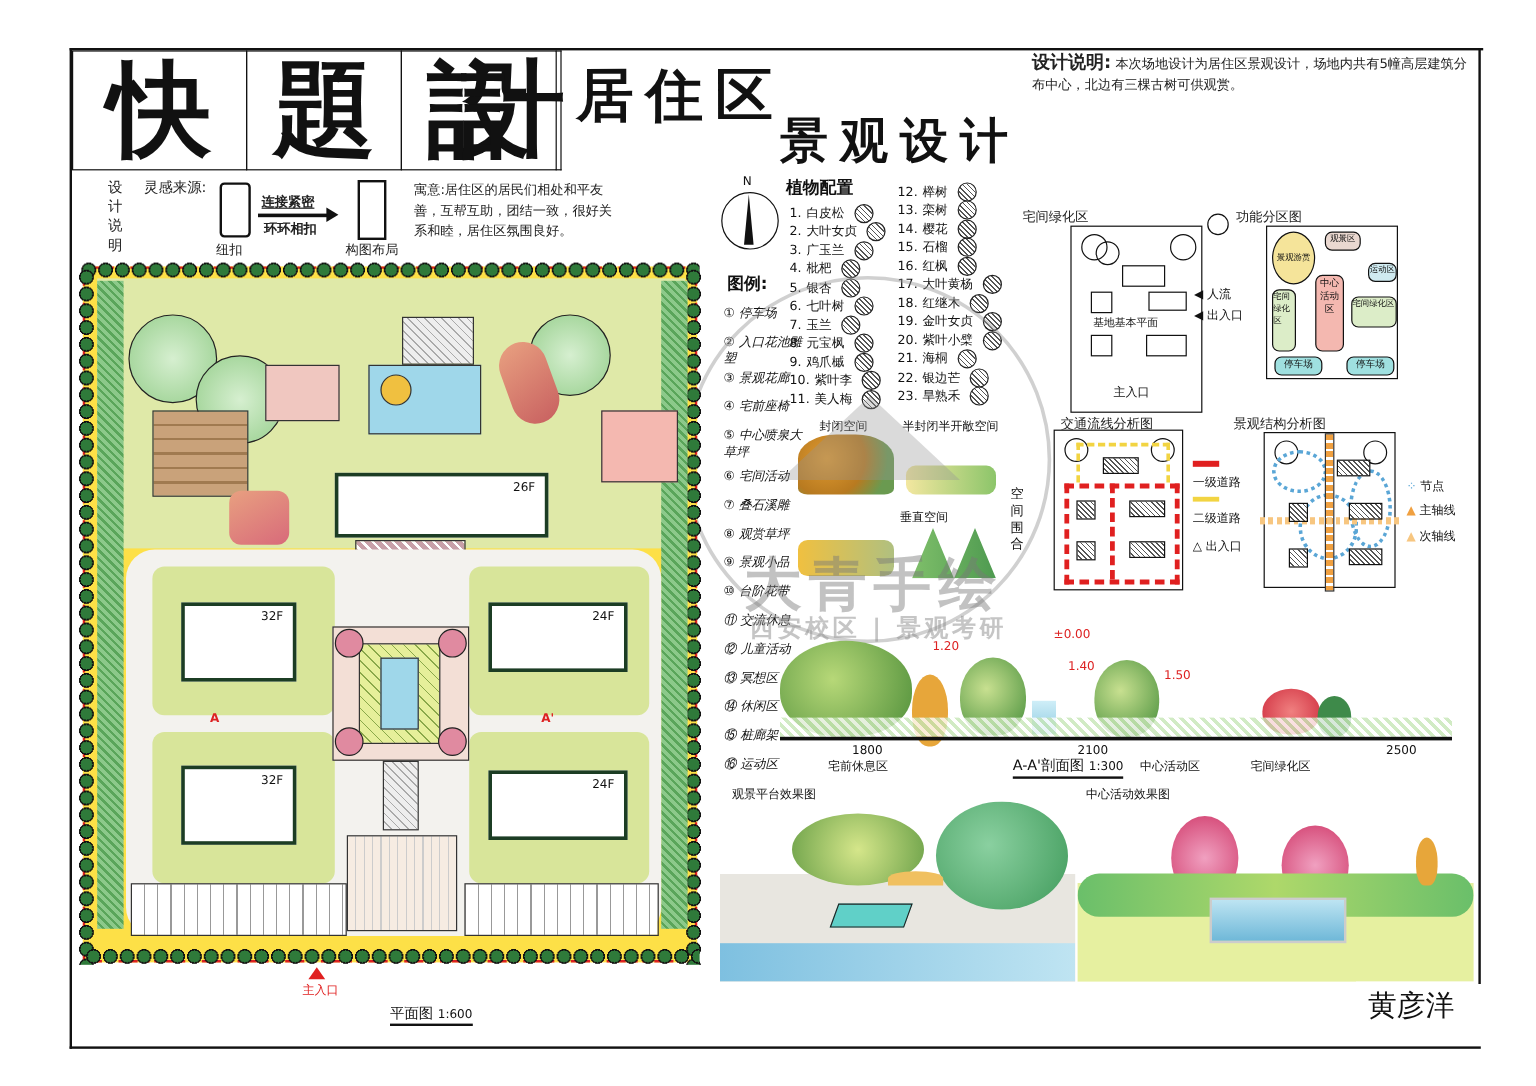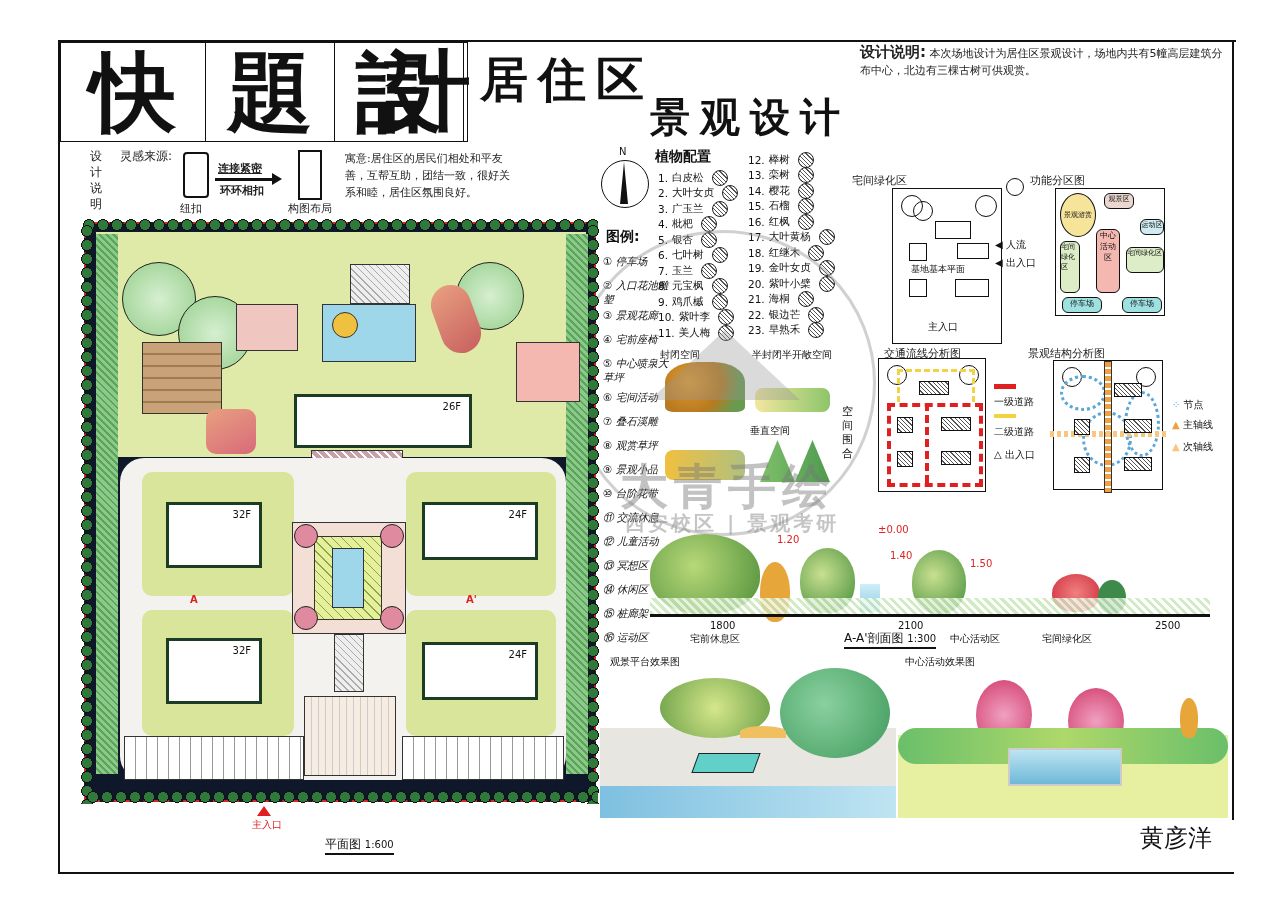--- a/index.html
+++ b/index.html
@@ -5,21 +5,21 @@
   html,body{margin:0;padding:0;background:#fff;}
   body{width:1280px;height:905px;position:relative;overflow:hidden;font-family:"DejaVu Sans",sans-serif;color:#111;}
   .abs{position:absolute;}
   .sheet{left:58px;top:40px;width:1176px;height:832px;border-top:2px solid #111;border-left:2px solid #111;}
   .bottom-rule{left:58px;top:872px;width:1176px;height:2px;background:#111;}
   .right-rule{left:1232px;top:40px;width:2px;height:780px;background:#111;}
   .title-box{top:42px;height:100px;border:1.5px solid #111;box-sizing:border-box;display:flex;align-items:center;justify-content:center;font-size:86px;font-weight:bold;font-family:"DejaVu Serif",serif;line-height:1;}
   .subtitle{font-family:"DejaVu Serif",serif;font-weight:bold;font-size:48px;letter-spacing:10px;}
   .hand{font-family:"DejaVu Sans",sans-serif;font-size:11px;line-height:17px;color:#222;}
   .small{font-size:10px;}
-  .plan{left:84px;top:222px;width:512px;height:580px;background:#0f172a;border:2px dashed #d22;box-sizing:border-box;}
+  .plan{left:69px;top:222px;width:512px;height:580px;background:#fde047;border:2px dashed #d22;box-sizing:border-box;}
   .bldg{position:absolute;background:#fff;border:3px solid #1c3d24;box-sizing:border-box;font-size:10px;text-align:right;padding:4px 8px;}
   .road{position:absolute;background:#f3f2ee;}
   .lawn{position:absolute;background:#d8e59a;border-radius:10px;}
   .bigtree{position:absolute;border-radius:50%;background:radial-gradient(circle,#d6efd0 0%,#a9d8a0 70%,#5a9a55 100%);border:1.5px solid #222;}
   .shrub{position:absolute;border-radius:50%;border:1px solid #222;}
   .pool{position:absolute;background:#9fd7ea;border:1px solid #333;}
   .legend-list div{height:24px;line-height:14px;font-size:10.5px;}
   .plant-row{display:flex;gap:4px;height:15.5px;align-items:center;font-size:10.5px;}
   .plant-sym{width:14px;height:14px;border:1px solid #222;border-radius:50%;display:inline-block;margin-left:4px;background:repeating-linear-gradient(45deg,#fff 0 2px,#555 2px 3px);}
   .mini-map{position:absolute;border:1.5px solid #111;background:#fff;box-sizing:border-box;}
@@ -205,21 +205,21 @@
   <div>⑨ 景观小品</div>
   <div>⑩ 台阶花带</div>
   <div>⑪ 交流休息</div>
   <div>⑫ 儿童活动</div>
   <div>⑬ 冥想区</div>
   <div>⑭ 休闲区</div>
   <div>⑮ 桩廊架</div>
   <div>⑯ 运动区</div>
 </div>
 
-<div class="abs small" style="left:660px;top:348px;text-align:center;">封闭空间</div>
+<div class="abs small" style="left:683px;top:348px;text-align:center;">封闭空间</div>
 <div class="abs small" style="left:752px;top:348px;">半封闭半开敞空间</div>
 <div class="abs" style="left:665px;top:362px;width:80px;height:50px;border-radius:40% 40% 10% 10%;background:radial-gradient(circle at 30% 40%,#e09a30,#b87a20 50%,#6a9a50 80%);"></div>
 <div class="abs" style="left:755px;top:388px;width:75px;height:24px;background:linear-gradient(90deg,#f3e7a0,#8cc56a);border-radius:8px;"></div>
 <div class="abs small" style="left:685px;top:428px;margin-top:32px;">开敞空间</div>
 <div class="abs small" style="left:750px;top:424px;">垂直空间</div>
 <div class="abs" style="left:665px;top:450px;width:80px;height:30px;background:linear-gradient(90deg,#f0c040,#b0c080);border-radius:8px;"></div>
 <div class="abs" style="left:760px;top:440px;width:70px;height:42px;background:linear-gradient(90deg,#7fbf6a,#4e9a50);clip-path:polygon(0 100%,25% 0,50% 100%,75% 0,100% 100%);"></div>
 <div class="abs" style="left:842px;top:405px;width:14px;font-size:11px;line-height:14px;">空间围合</div>
 
 <div class="abs watermark"></div>

